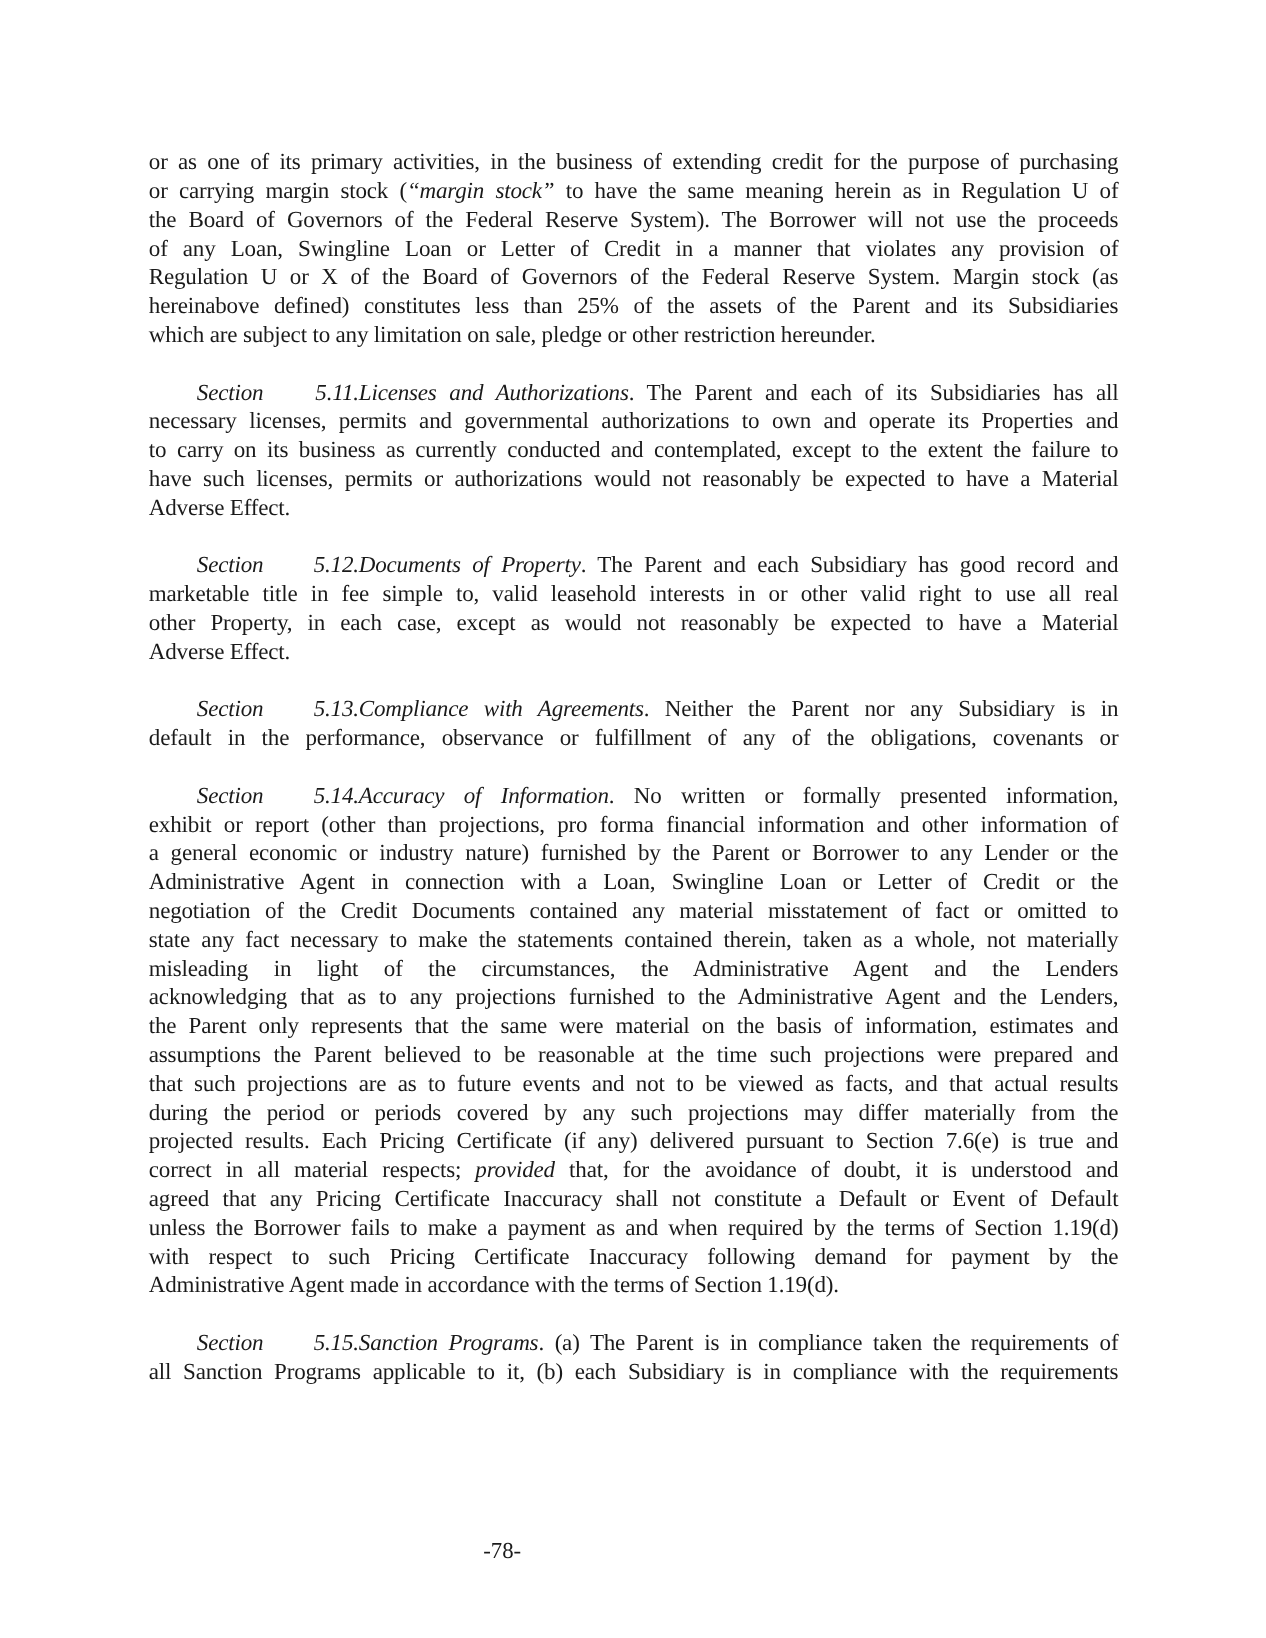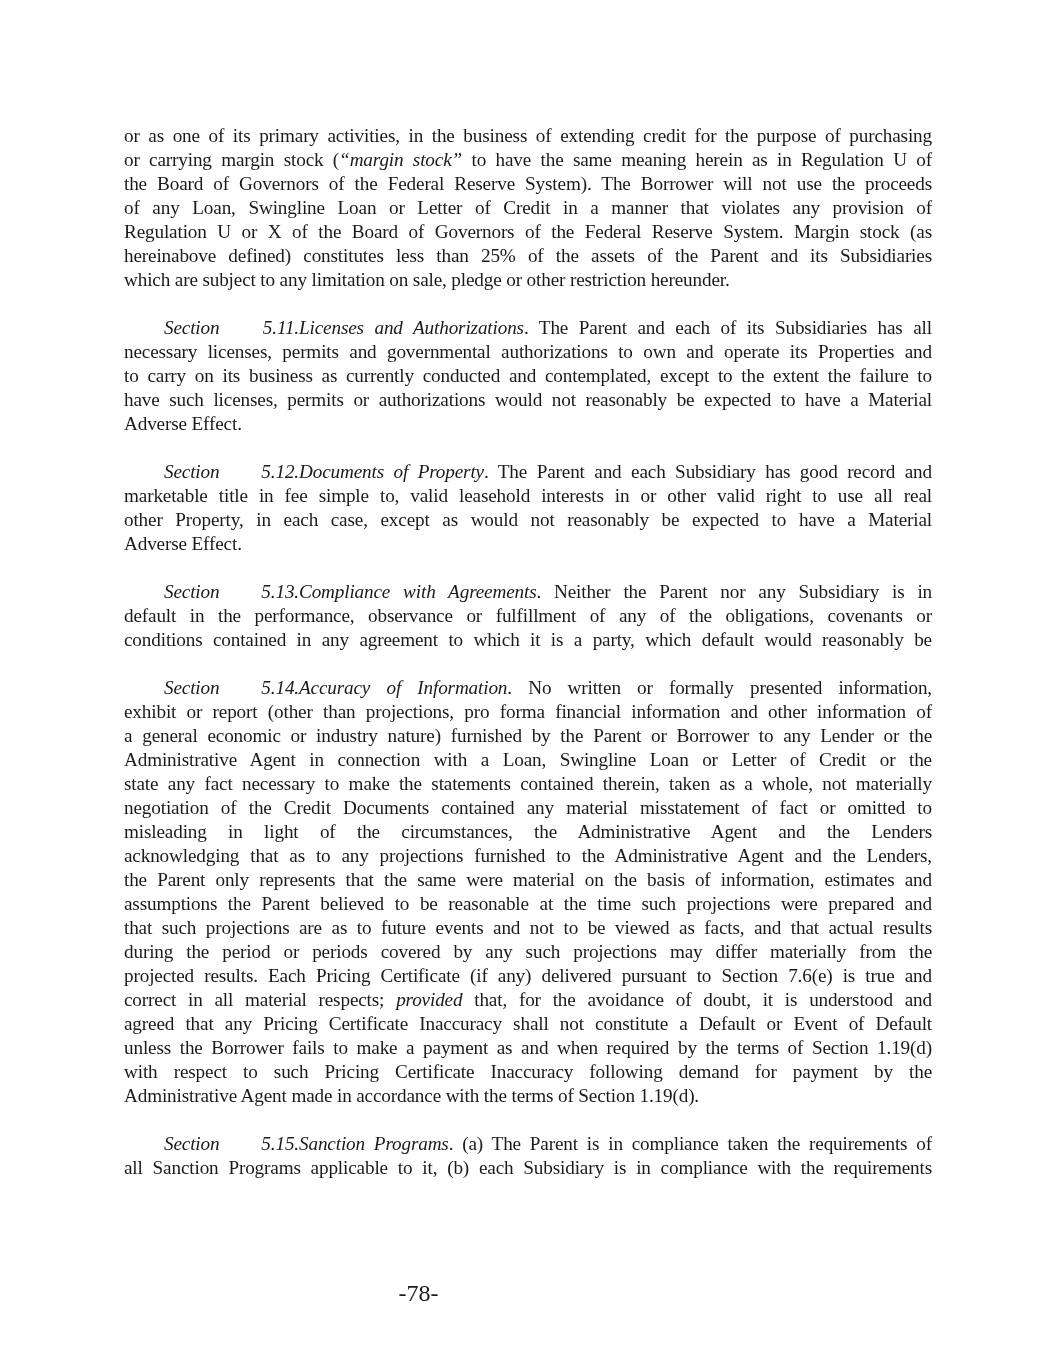--- a/index.html
+++ b/index.html
@@ -41,21 +41,21 @@
       padding-left: 40px;
     }
     .it { font-style: italic; }
     .sec-num { display: inline-block; width: 135px; font-style: italic; }
     .page-number {
       position: absolute;
       top: 1281px;
       left: 0;
       width: 837px;
       text-align: center;
-      font-size: 24px;
+      font-size: 19px;
       line-height: 24px;
     }
   </style>
 </head>
 <body>
 
 <div class="page">
 
   <div class="para">
     <span class="line">or as one of its primary activities, in the business of extending credit for the purpose of purchasing</span>
@@ -78,30 +78,29 @@
   <div class="para">
     <span class="line indent"><span class="sec-num">Section 5.12.</span><span class="it">Documents of Property</span><span>.  The Parent and each Subsidiary has good record and</span></span>
     <span class="line">marketable title in fee simple to, valid leasehold interests in or other valid right to use all real</span>
     <span class="line">other Property, in each case, except as would not reasonably be expected to have a Material</span>
     <span class="line last">Adverse Effect.</span>
   </div>
 
   <div class="para">
     <span class="line indent"><span class="sec-num">Section 5.13.</span><span class="it">Compliance with Agreements</span><span>.  Neither the Parent nor any Subsidiary is in</span></span>
     <span class="line">default in the performance, observance or fulfillment of any of the obligations, covenants or</span>
-    <span class="line">conditions contained in any agreement to which it is a party, which default would reasonably be</span>
   </div>
 
   <div class="para">
     <span class="line indent"><span class="sec-num">Section 5.14.</span><span class="it">Accuracy of Information</span><span>.  No written or formally presented information,</span></span>
     <span class="line">exhibit or report (other than projections, pro forma financial information and other information of</span>
     <span class="line">a general economic or industry nature) furnished by the Parent or Borrower to any Lender or the</span>
     <span class="line">Administrative Agent in connection with a Loan, Swingline Loan or Letter of Credit or the</span>
+    <span class="line">negotiation of the Credit Documents contained any material misstatement of fact or omitted to</span>
     <span class="line">state any fact necessary to make the statements contained therein, taken as a whole, not materially</span>
-    <span class="line">negotiation of the Credit Documents contained any material misstatement of fact or omitted to</span>
     <span class="line">misleading in light of the circumstances, the Administrative Agent and the Lenders</span>
     <span class="line">acknowledging that as to any projections furnished to the Administrative Agent and the Lenders,</span>
     <span class="line">the Parent only represents that the same were material on the basis of information, estimates and</span>
     <span class="line">assumptions the Parent believed to be reasonable at the time such projections were prepared and</span>
     <span class="line">that such projections are as to future events and not to be viewed as facts, and that actual results</span>
     <span class="line">during the period or periods covered by any such projections may differ materially from the</span>
     <span class="line">projected results.  Each Pricing Certificate (if any) delivered pursuant to Section 7.6(e) is true and</span>
     <span class="line"><span>correct in all material respects; </span><span class="it">provided</span><span> that, for the avoidance of doubt, it is understood and</span></span>
     <span class="line">agreed that any Pricing Certificate Inaccuracy shall not constitute a Default or Event of Default</span>
     <span class="line">unless the Borrower fails to make a payment as and when required by the terms of Section 1.19(d)</span>

